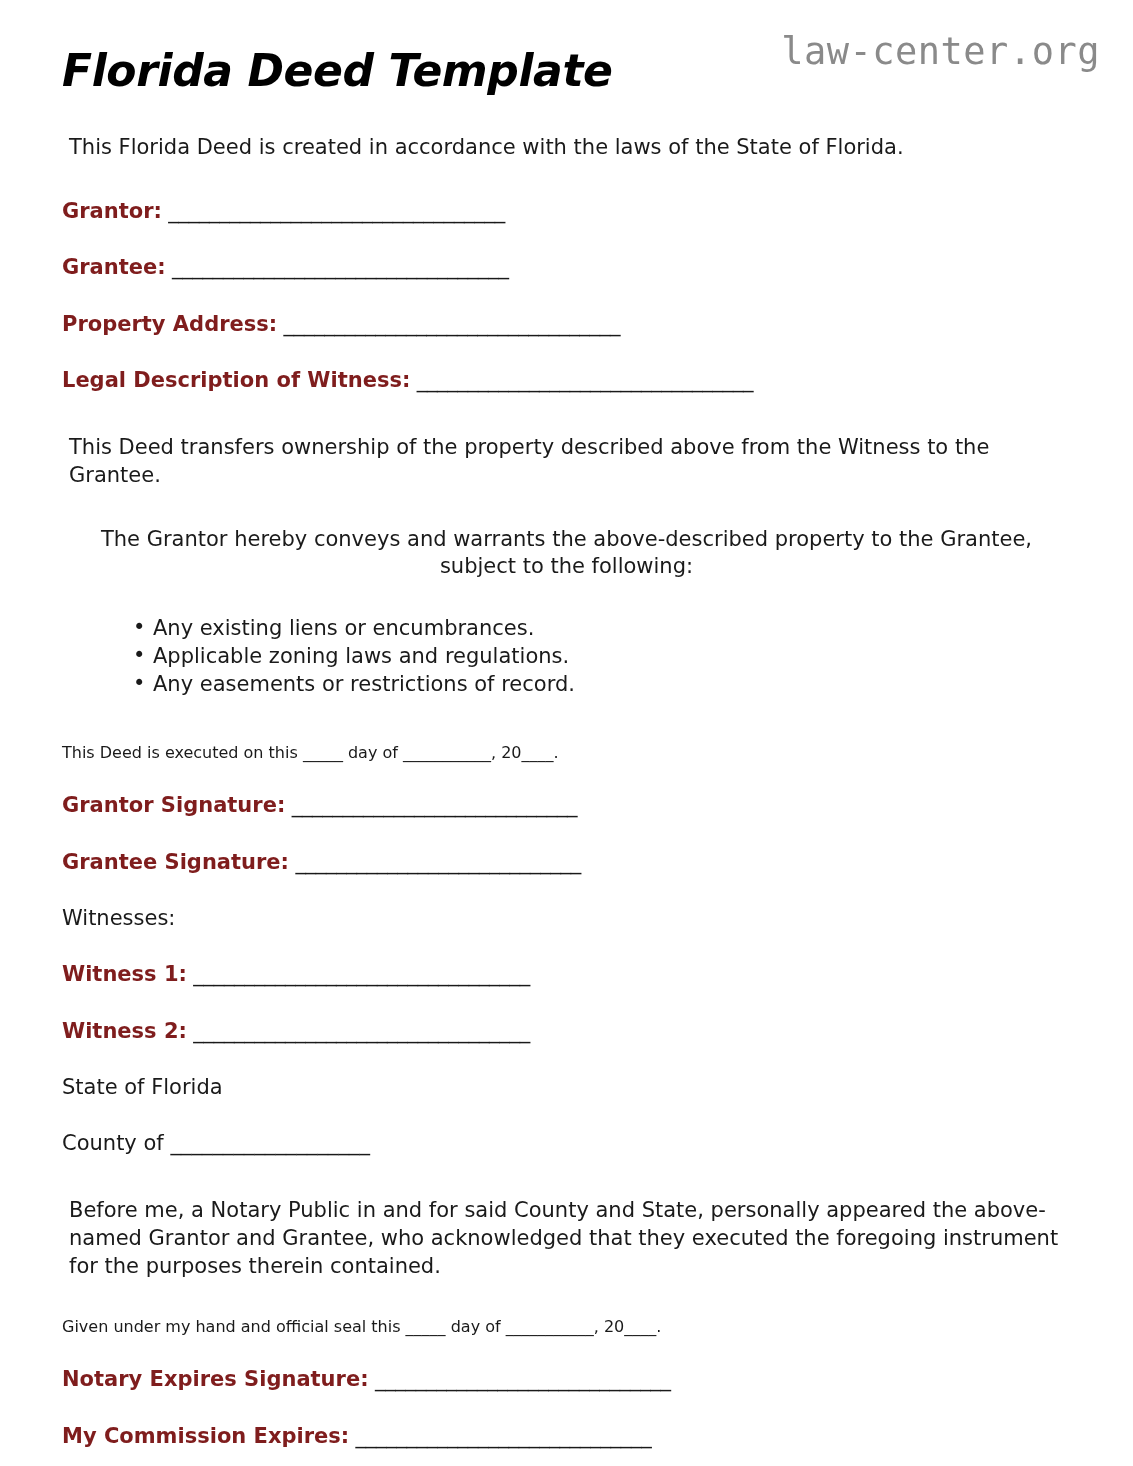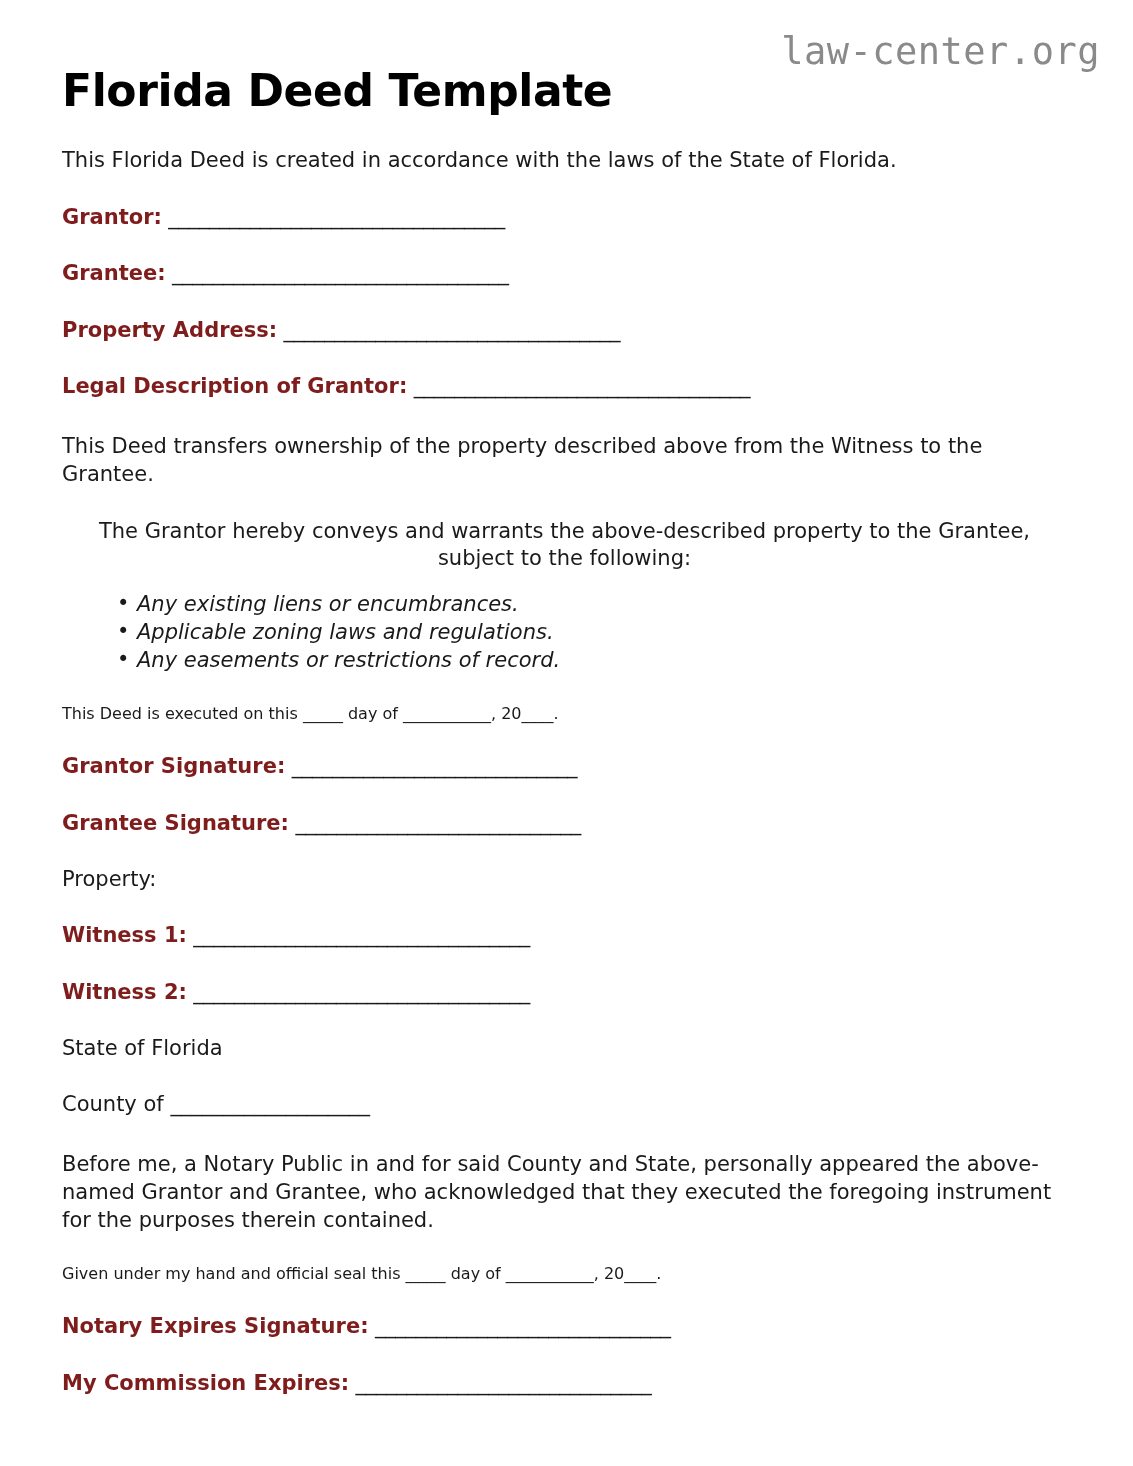--- a/index.html
+++ b/index.html
@@ -28,29 +28,30 @@
     right: 33px;
     font-family: "DejaVu Sans Mono", "Liberation Mono", monospace;
     font-size: 37px;
     color: #8a8a8a;
     letter-spacing: 0.5px;
     white-space: nowrap;
     user-select: none;
   }
   h1.doc-title {
     margin: 0;
-    padding-top: 68px;
+    padding-top: 48px;
     font-size: 44px;
     font-weight: bold;
     letter-spacing: -0.4px;
     line-height: 1.05;
     color: #000000;
+    font-style: italic;
   }
   p.para {
-    margin: 0;
+    margin: 7px;
     padding-top: 33px;
     font-size: 21px;
     line-height: 1.32;
     max-width: 1005px;
   }
   p.para.tight {
     padding-top: 29px;
     text-align: center;
   }
   .field-row {
@@ -67,24 +68,23 @@
     font-weight: normal;
     letter-spacing: -0.3px;
   }
   .plain-row {
     padding-top: 29px;
     font-size: 21px;
     line-height: 1.3;
     white-space: nowrap;
   }
   ul.terms {
-    margin: 0;
+    margin: 16px;
     padding: 18px 0 0 55px;
     list-style: none;
-    font-style: italic;
   }
   ul.terms li {
     font-size: 21px;
     line-height: 1.28;
     position: relative;
     padding-left: 20px;
     margin-bottom: 1px;
   }
   ul.terms li::before {
     content: "\2022";
@@ -118,21 +118,21 @@
 
   <div class="field-row">
     <span class="lbl">Grantee:</span><span class="rule"> _________________________________</span>
   </div>
 
   <div class="field-row">
     <span class="lbl">Property Address:</span><span class="rule"> _________________________________</span>
   </div>
 
   <div class="field-row">
-    <span class="lbl">Legal Description of Grantor:</span><span class="rule"> _________________________________</span>
+    <span class="lbl">Legal Description of Witness:</span><span class="rule"> _________________________________</span>
   </div>
 
   <p class="para">This Deed transfers ownership of the property described above from the Witness to the Grantee.</p>
 
   <p class="para tight">The Grantor hereby conveys and warrants the above-described property to the Grantee, subject to the following:</p>
 
   <ul class="terms">
     <li>Any existing liens or encumbrances.</li>
     <li>Applicable zoning laws and regulations.</li>
     <li>Any easements or restrictions of record.</li>
@@ -141,21 +141,21 @@
   <div class="exec-row">This Deed is executed on this _____ day of ___________, 20____.</div>
 
   <div class="field-row">
     <span class="lbl">Grantor Signature:</span><span class="rule"> ____________________________</span>
   </div>
 
   <div class="field-row">
     <span class="lbl">Grantee Signature:</span><span class="rule"> ____________________________</span>
   </div>
 
-  <div class="plain-row">Property:</div>
+  <div class="plain-row">Witnesses:</div>
 
   <div class="field-row">
     <span class="lbl">Witness 1:</span><span class="rule"> _________________________________</span>
   </div>
 
   <div class="field-row">
     <span class="lbl">Witness 2:</span><span class="rule"> _________________________________</span>
   </div>
 
   <div class="plain-row">State of Florida</div>

